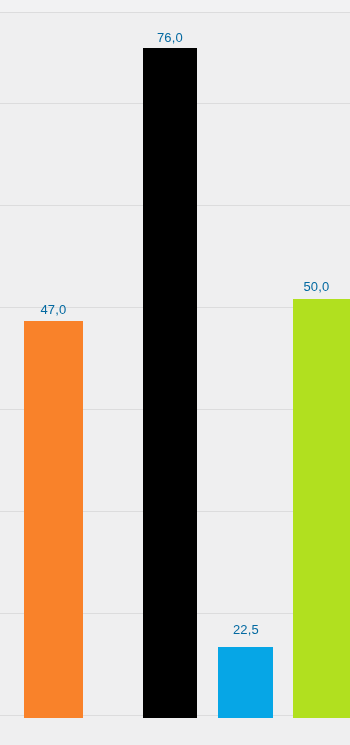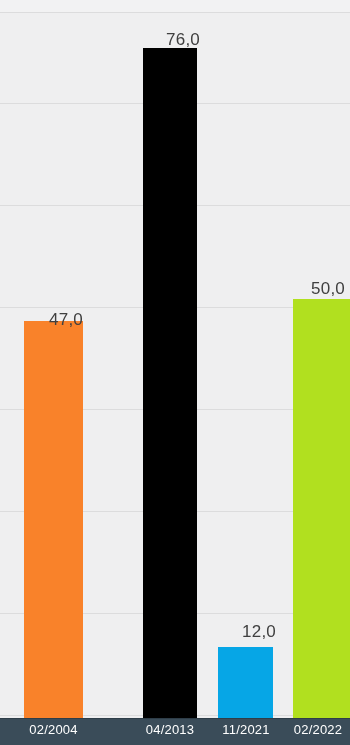--- a/index.html
+++ b/index.html
@@ -47,23 +47,23 @@
     top: 0;
     width: 350px;
     height: 718px;
   }
   .bar {
     position: absolute;
     bottom: 0;
   }
   .bar-value {
     position: absolute;
-    text-align: right;
-    font-size: 17px;
-    color: #404040;
+    text-align: center;
+    font-size: 13px;
+    color: #0369a1;
     font-family: "Liberation Sans", sans-serif;
     white-space: nowrap;
     letter-spacing: 0.2px;
   }
   .axis-band {
     position: absolute;
     left: 0;
     top: 718px;
     width: 350px;
     height: 27px;
@@ -102,34 +102,27 @@
     <div class="gridline" style="top:307px;"></div>
     <div class="gridline" style="top:409px;"></div>
     <div class="gridline" style="top:511px;"></div>
     <div class="gridline" style="top:613px;"></div>
     <div class="gridline" style="top:715px;"></div>
   </div>
 
   <div class="bars-layer">
 
     <div class="bar" style="left:24px; width:59px; height:397px; background:#f9822a;"></div>
-    <div class="bar-value" style="left:24px; width:59px; top:302px;margin-top:8px;">47,0</div>
+    <div class="bar-value" style="left:24px; width:59px; top:302px;">47,0</div>
 
     <div class="bar" style="left:143px; width:54px; height:670px; background:#000000;"></div>
     <div class="bar-value" style="left:140px; width:60px; top:30px;">76,0</div>
 
     <div class="bar" style="left:218px; width:55px; height:71px; background:#06a6e6;"></div>
-    <div class="bar-value" style="left:216px; width:60px; top:622px;">12,0</div>
+    <div class="bar-value" style="left:216px; width:60px; top:622px;">22,5</div>
 
     <div class="bar" style="left:293px; width:57px; height:419px; background:#b1e01f;"></div>
     <div class="bar-value" style="left:288px; width:57px; top:279px;">50,0</div>
 
   </div>
 
-  <div class="axis-band">
-    <div class="axis-band-topline"></div>
-    <div class="axis-label" style="left:24px; width:59px;">02/2004</div>
-    <div class="axis-label" style="left:140px; width:60px;">04/2013</div>
-    <div class="axis-label" style="left:216px; width:60px;">11/2021</div>
-    <div class="axis-label" style="left:288px; width:60px;">02/2022</div>
-  </div>
 
 </div>
 
 </body></html>

